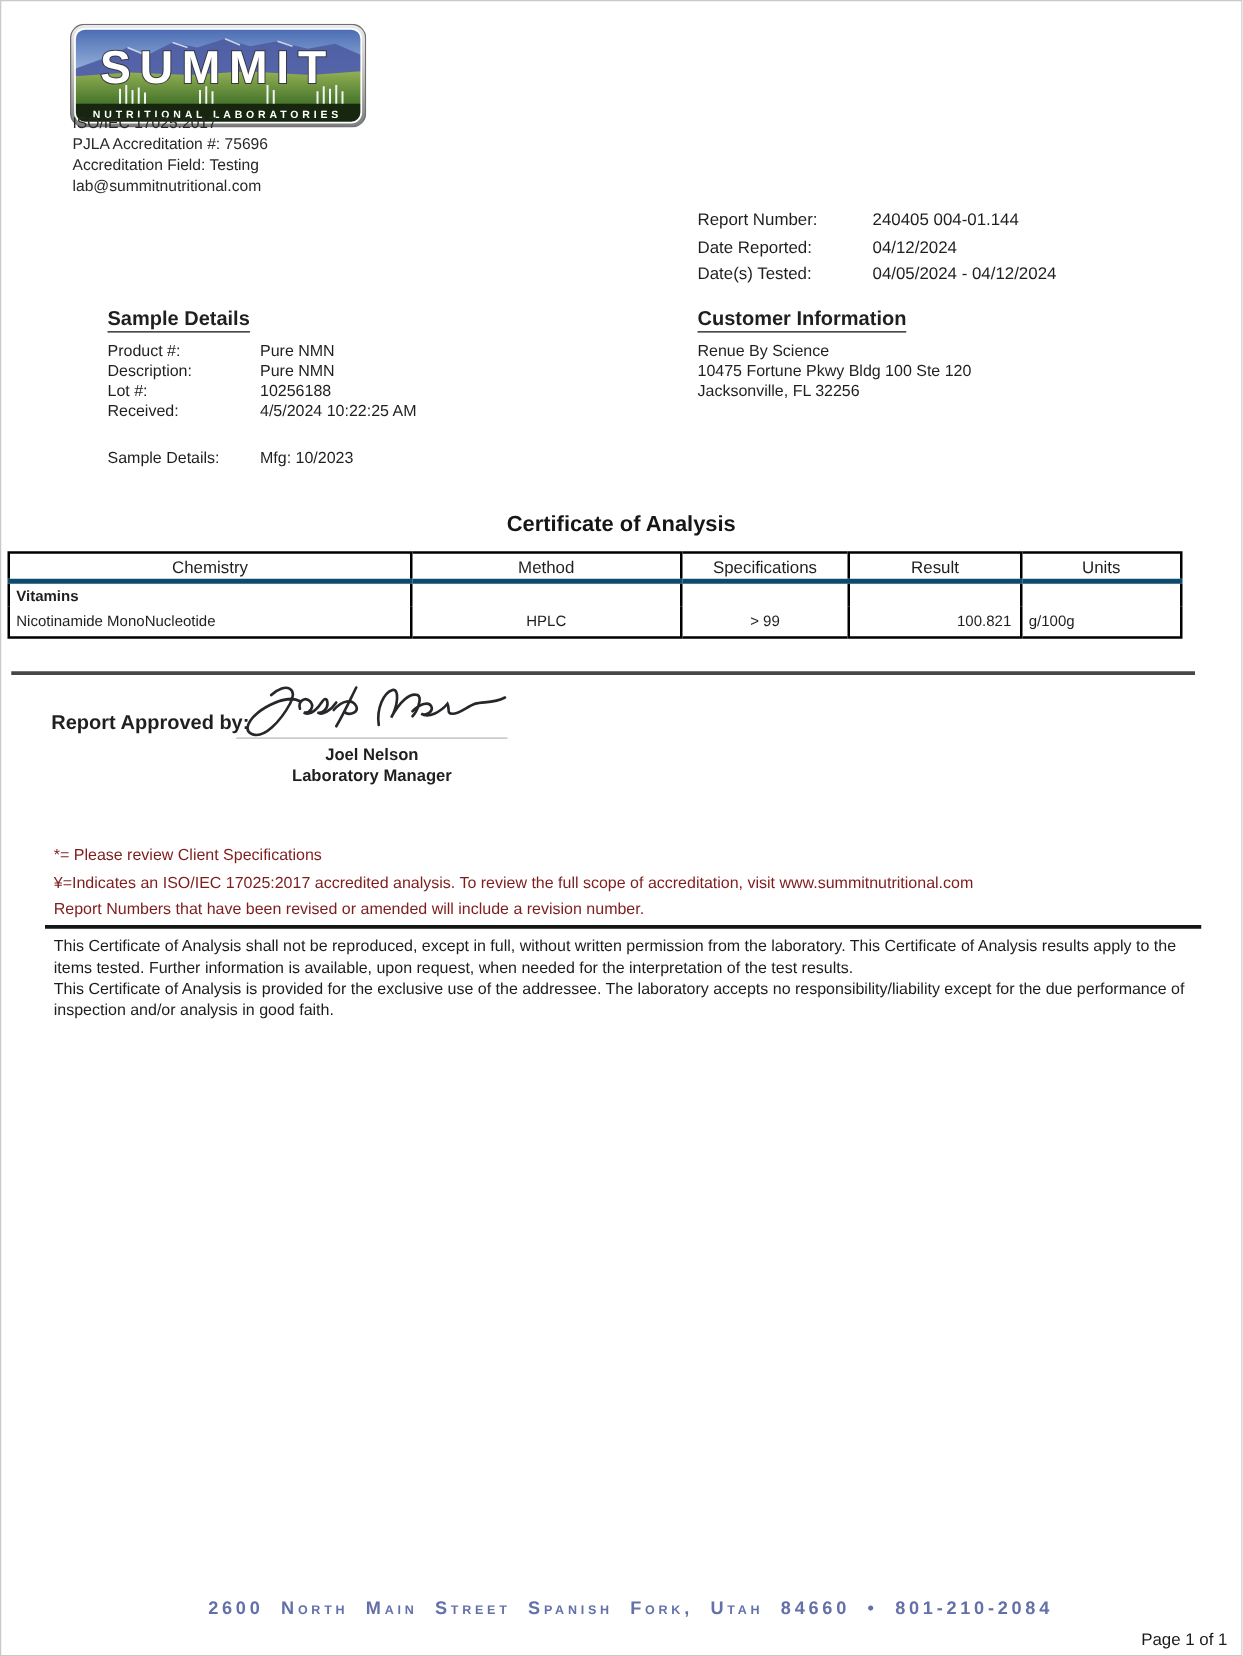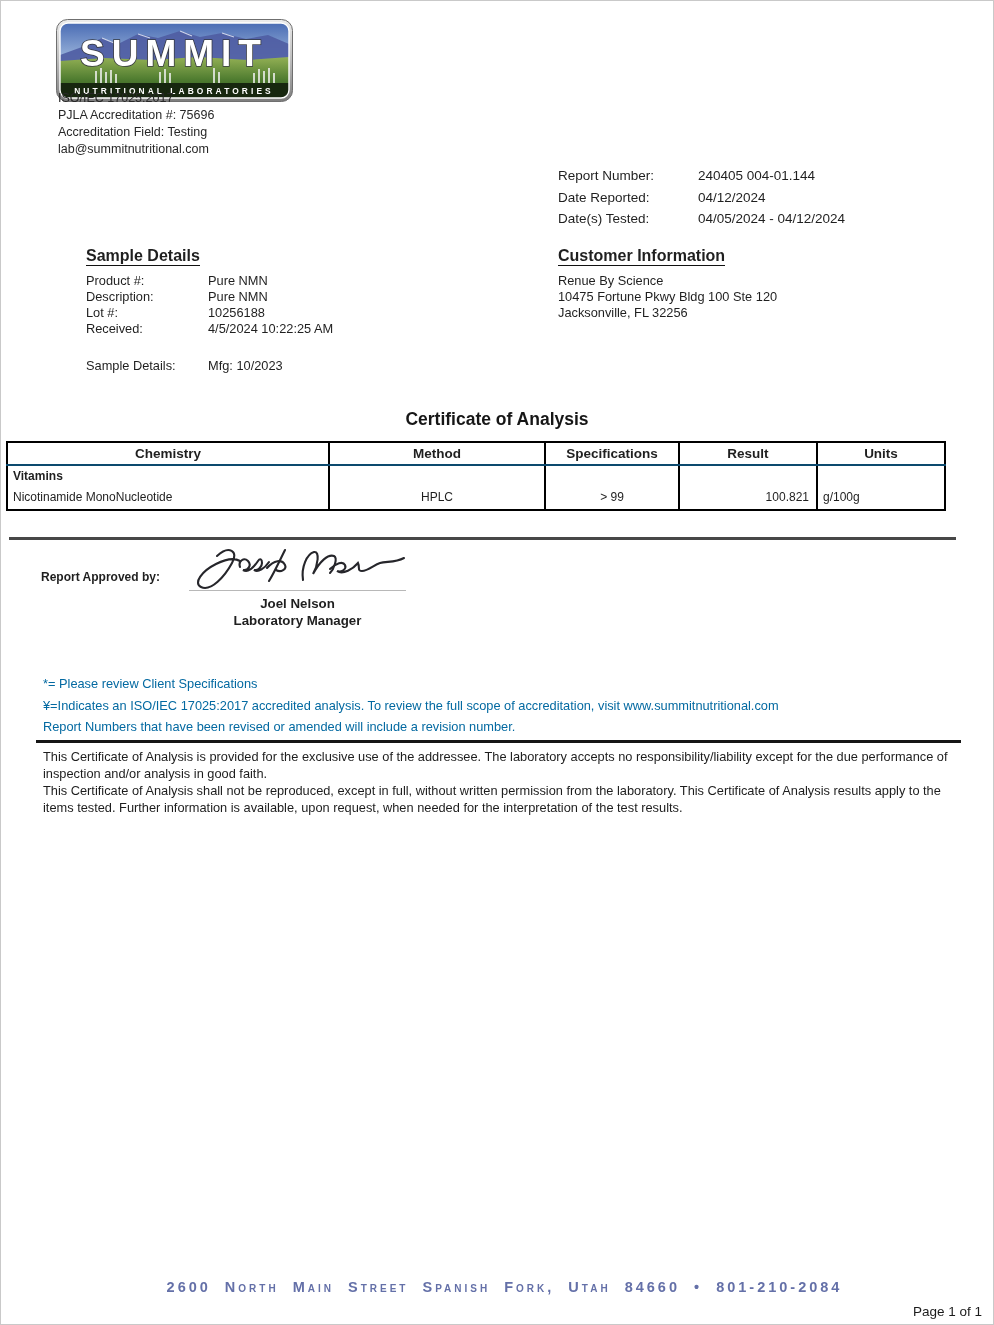--- a/index.html
+++ b/index.html
@@ -45,42 +45,42 @@
   .customer-info .lines { margin-top: 7px; }
 
   
   .coa-title { position: absolute; left: 0; top: 408px; width: 100%; text-align: center; font-size: 17.5px; font-weight: 600; color: #161616; }
 
   
   .coa-table { position: absolute; left: 5px; top: 440px; width: 938px; border-collapse: collapse; table-layout: fixed; }
   .coa-table th, .coa-table td { border-left: 2px solid #000; border-right: 2px solid #000; }
   .coa-table { border: 2px solid #000; }
   .coa-table thead th {
-    border-bottom: 2px solid #0c4a6e;
-    font-size: 13.5px; font-weight: bold; text-align: center;
+    border-bottom: 4px solid #0c4a6e;
+    font-size: 13.5px; font-weight: normal; text-align: center;
     height: 23px; padding: 1px 2px;
   }
   .coa-table tbody td { font-size: 12px; padding: 0 5px; }
   .coa-table tr.cat-row td { font-weight: bold; height: 20px; padding-top: 3px; vertical-align: top; }
   .coa-table tr.data-row td { height: 25px; vertical-align: bottom; padding-bottom: 5px; }
   .td-center { text-align: center; }
   .td-right { text-align: right; padding-right: 7px !important; }
 
   
   .divider-1 { position: absolute; left: 8px; top: 536px; width: 947px; height: 3px; background: #474747; }
   .divider-2 { position: absolute; left: 35px; top: 739px; width: 925px; height: 3px; background: #161616; }
 
   
-  .approval-label { position: absolute; left: 40px; top: 569px; font-size: 12px; font-weight: 600; }
+  .approval-label { position: absolute; left: 40px; top: 569px; font-size: 16px; font-weight: 600; }
   .signature-svg { position: absolute; left: 186px; top: 541px; }
   .signature-line { position: absolute; left: 188px; top: 589px; width: 217px; height: 1px; background: #b8b8b8; }
   .approver { position: absolute; left: 188px; top: 595px; width: 217px; text-align: center; font-size: 13.3px; font-weight: 600; line-height: 16.5px; }
 
   
-  .footnotes { position: absolute; left: 42px; top: 672px; font-size: 12.8px; line-height: 21.5px; color: #0369a1; }
+  .footnotes { position: absolute; left: 42px; top: 672px; font-size: 12.8px; line-height: 21.5px; color: #7f1d1d; }
 
   
   .disclaimer { position: absolute; left: 42px; top: 748px; width: 908px; font-size: 12.8px; line-height: 16.9px; color: #1d1d1d; }
 
   
   .footer-address {
     position: absolute; left: 0; top: 1278px; width: 100%;
     text-align: center;
     font-size: 14.5px; font-weight: bold;
     letter-spacing: 3px; word-spacing: 7px;
@@ -249,20 +249,20 @@
 
   <div class="footnotes">
     <div>*= Please review Client Specifications</div>
     <div>¥=Indicates an ISO/IEC 17025:2017 accredited analysis. To review the full scope of accreditation, visit www.summitnutritional.com</div>
     <div>Report Numbers that have been revised or amended will include a revision number.</div>
   </div>
 
   <div class="divider-2"></div>
 
   <div class="disclaimer">
+    <div>This Certificate of Analysis shall not be reproduced, except in full, without written permission from the laboratory. This Certificate of Analysis results apply to the items tested. Further information is available, upon request, when needed for the interpretation of the test results.</div>
     <div>This Certificate of Analysis is provided for the exclusive use of the addressee. The laboratory accepts no responsibility/liability except for the due performance of inspection and/or analysis in good faith.</div>
-    <div>This Certificate of Analysis shall not be reproduced, except in full, without written permission from the laboratory. This Certificate of Analysis results apply to the items tested. Further information is available, upon request, when needed for the interpretation of the test results.</div>
   </div>
 
   <div class="footer-address">2600 North Main Street Spanish Fork, Utah 84660 • 801-210-2084</div>
   <div class="footer-page">Page 1 of 1</div>
 
 </div>
 
 </body></html>

